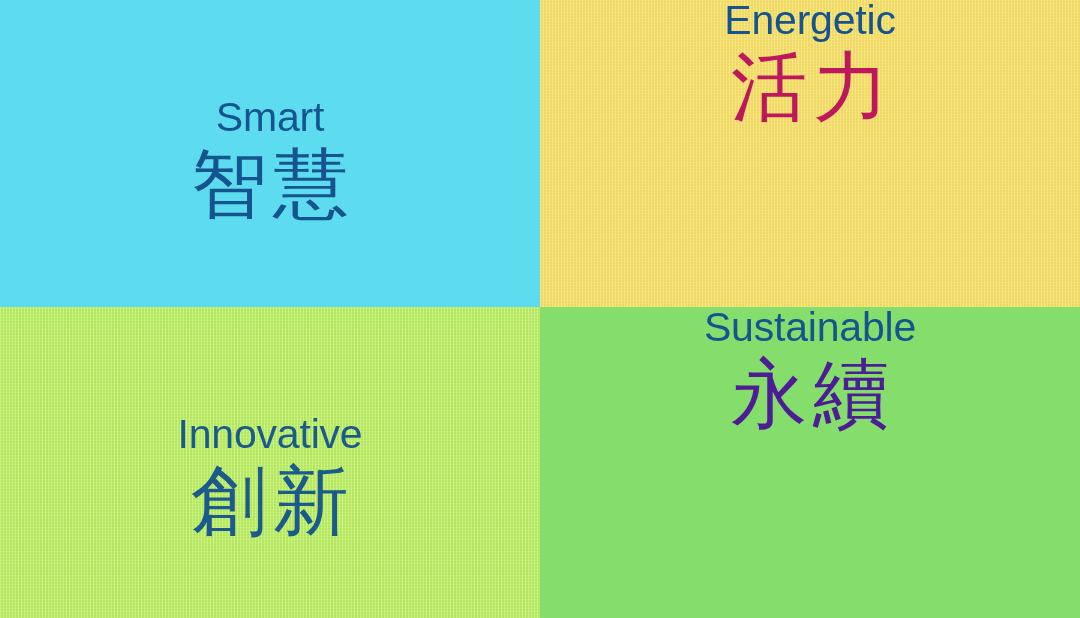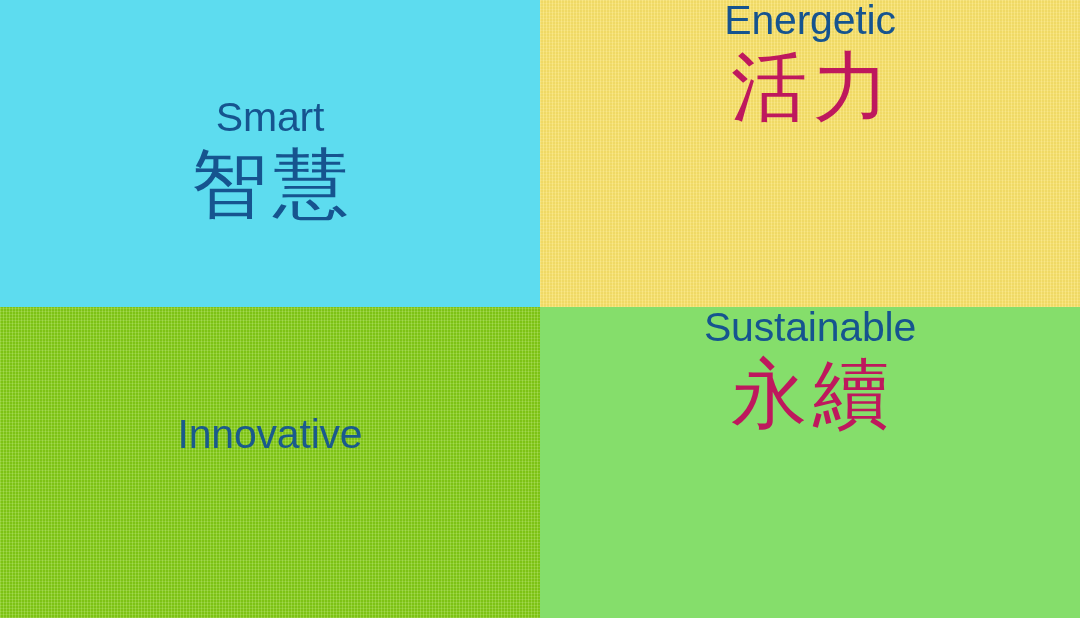--- a/index.html
+++ b/index.html
@@ -95,29 +95,30 @@
     </div>
 
     <div class="cell textured" id="cell-energetic" style="background-color: rgb(248, 225, 105);">
       <div class="texture"></div>
       <div class="textblock">
         <div class="label-en" style="color: rgb(22, 84, 143);">Energetic</div>
         <div class="label-zh" style="color: #be185d;">活力</div>
       </div>
     </div>
 
-    <div class="cell textured purple" id="cell-innovative" style="background-color: #84cc16;">
+    <div class="cell textured purple" id="cell-innovative" style="background-color: #bef264;">
       <div class="texture"></div>
       <div class="textblock">
         <div class="label-en" style="color: rgb(26, 90, 140);">Innovative</div>
+        <div class="label-zh" style="color: rgb(26, 90, 140);">創新</div>
       </div>
     </div>
 
     <div class="cell" id="cell-sustainable" style="background-color: rgb(133, 222, 107);">
       <div class="texture"></div>
       <div class="textblock">
         <div class="label-en" style="color: rgb(22, 84, 143);">Sustainable</div>
-        <div class="label-zh" style="color: #be185d;">永續</div>
+        <div class="label-zh" style="color: #4c1d95;">永續</div>
       </div>
     </div>
 
   </div>
 </div>
 
 </body></html>

